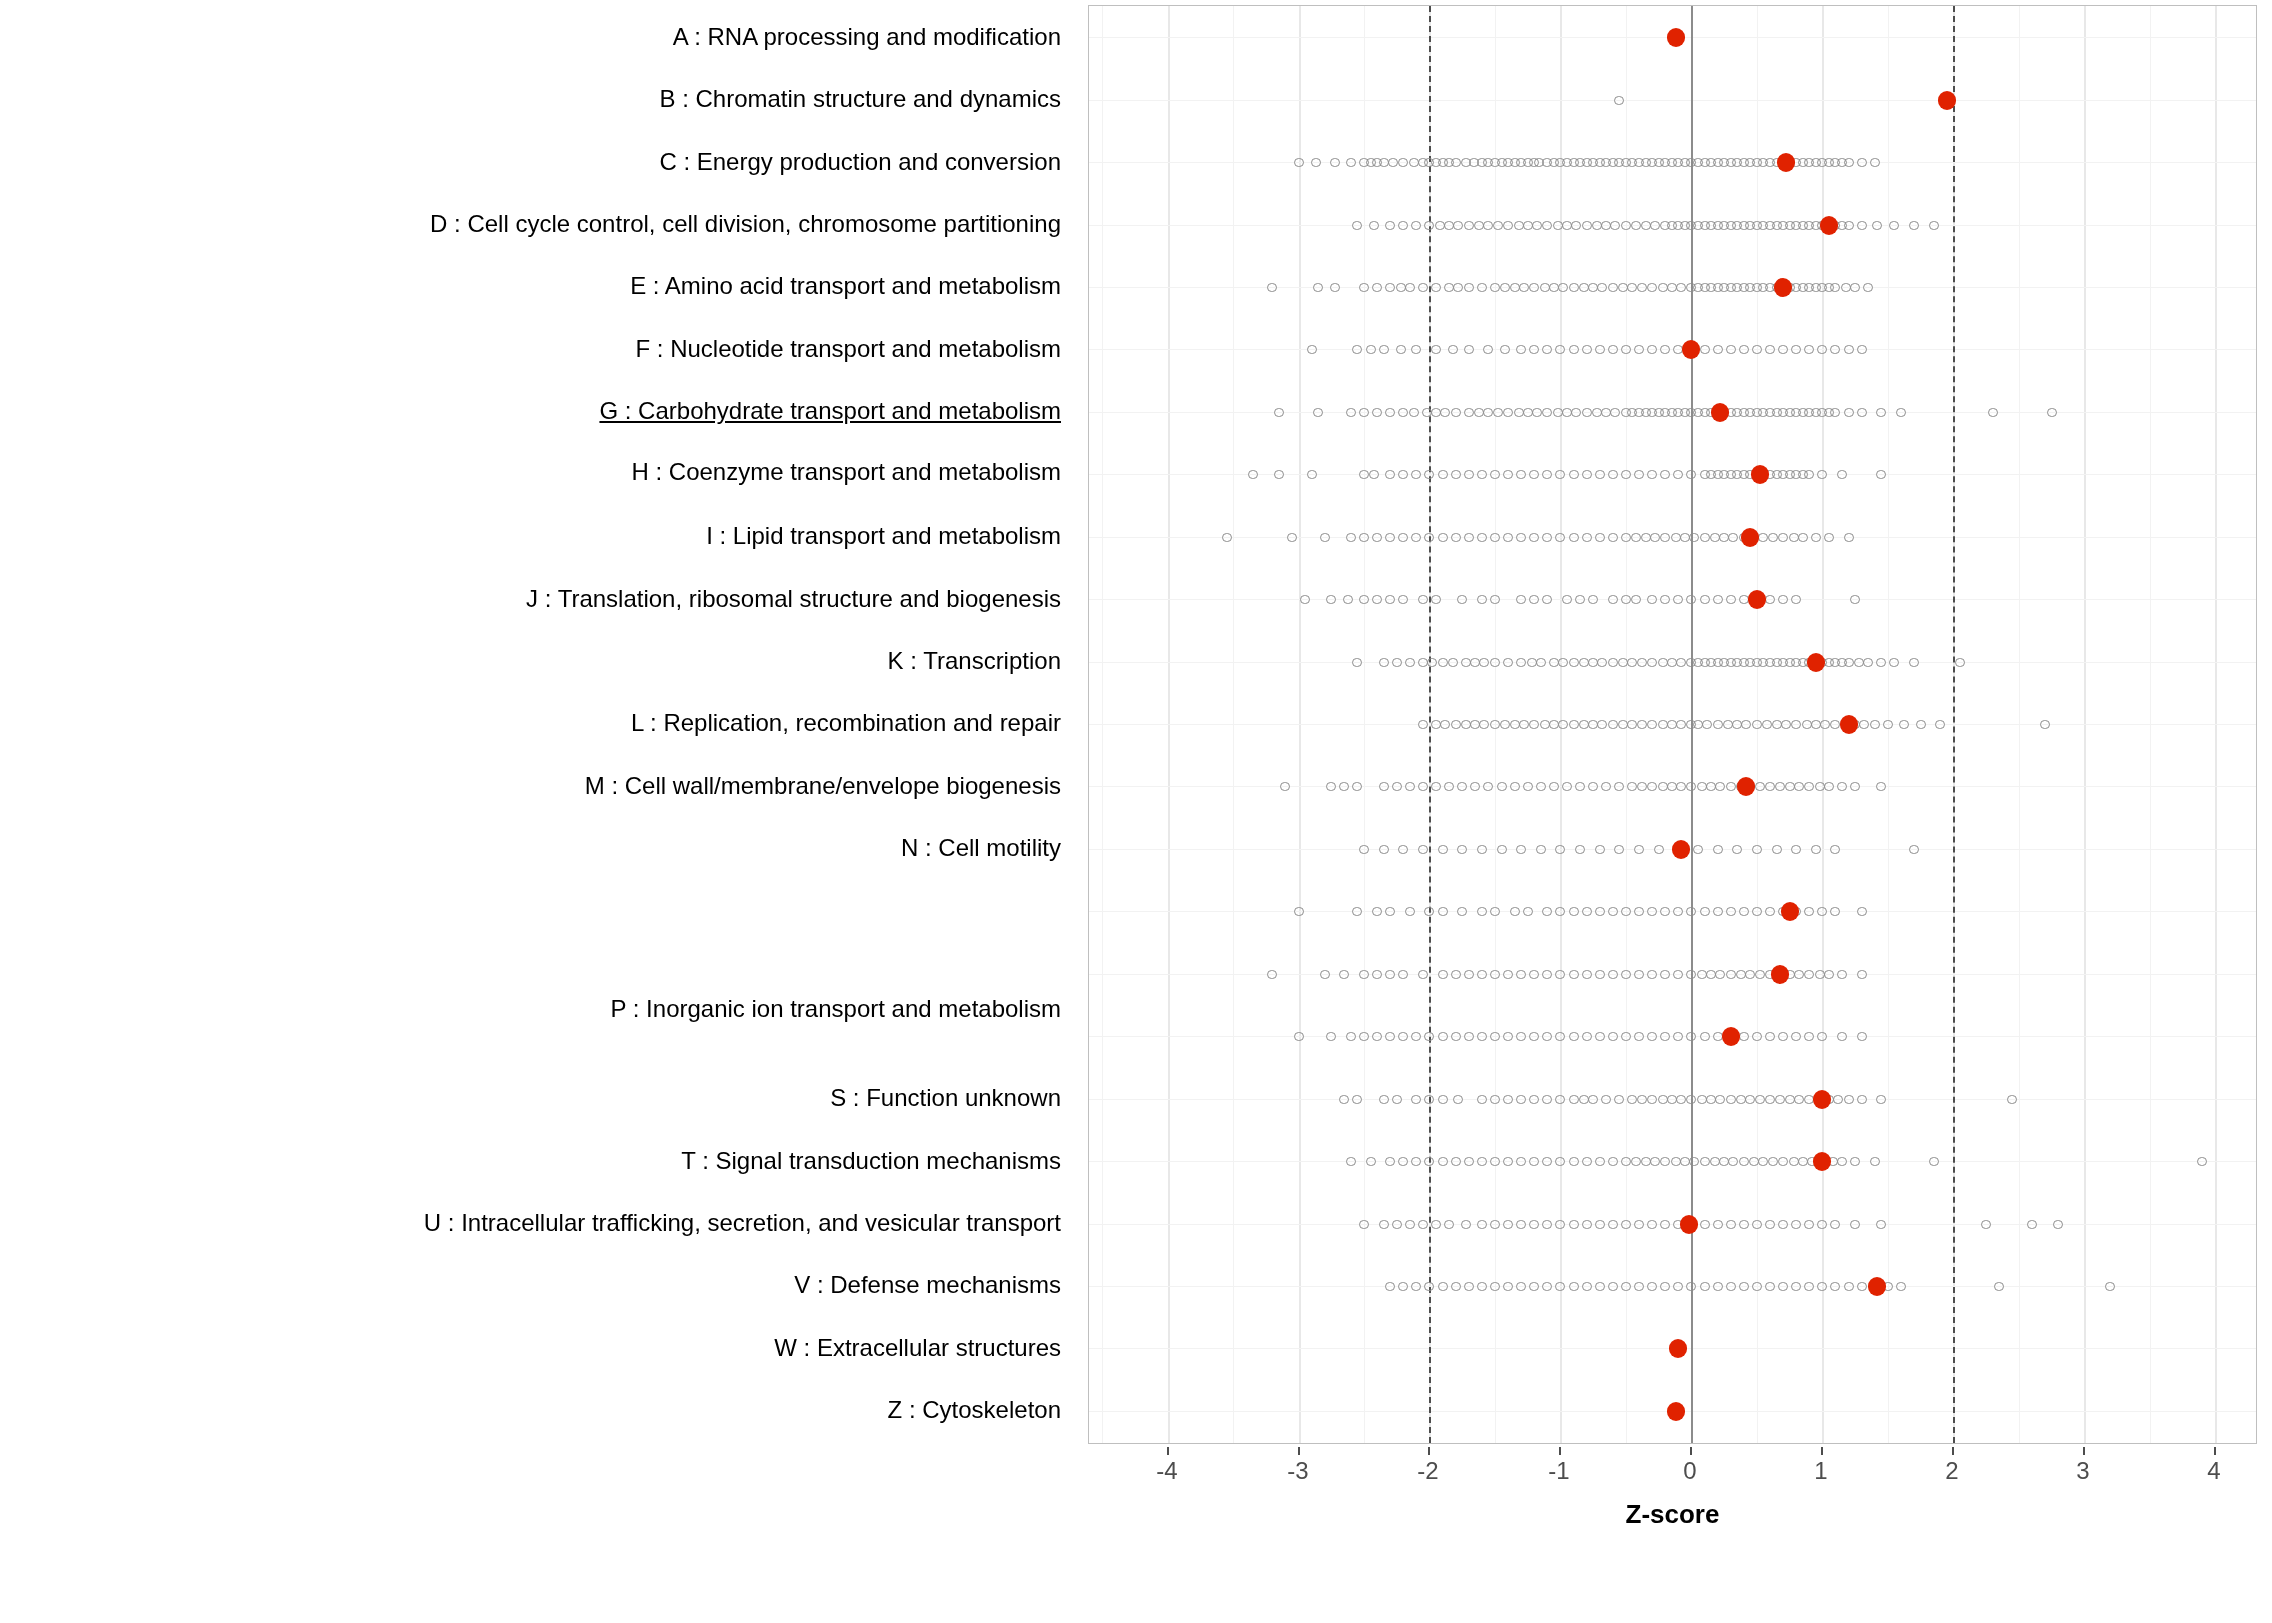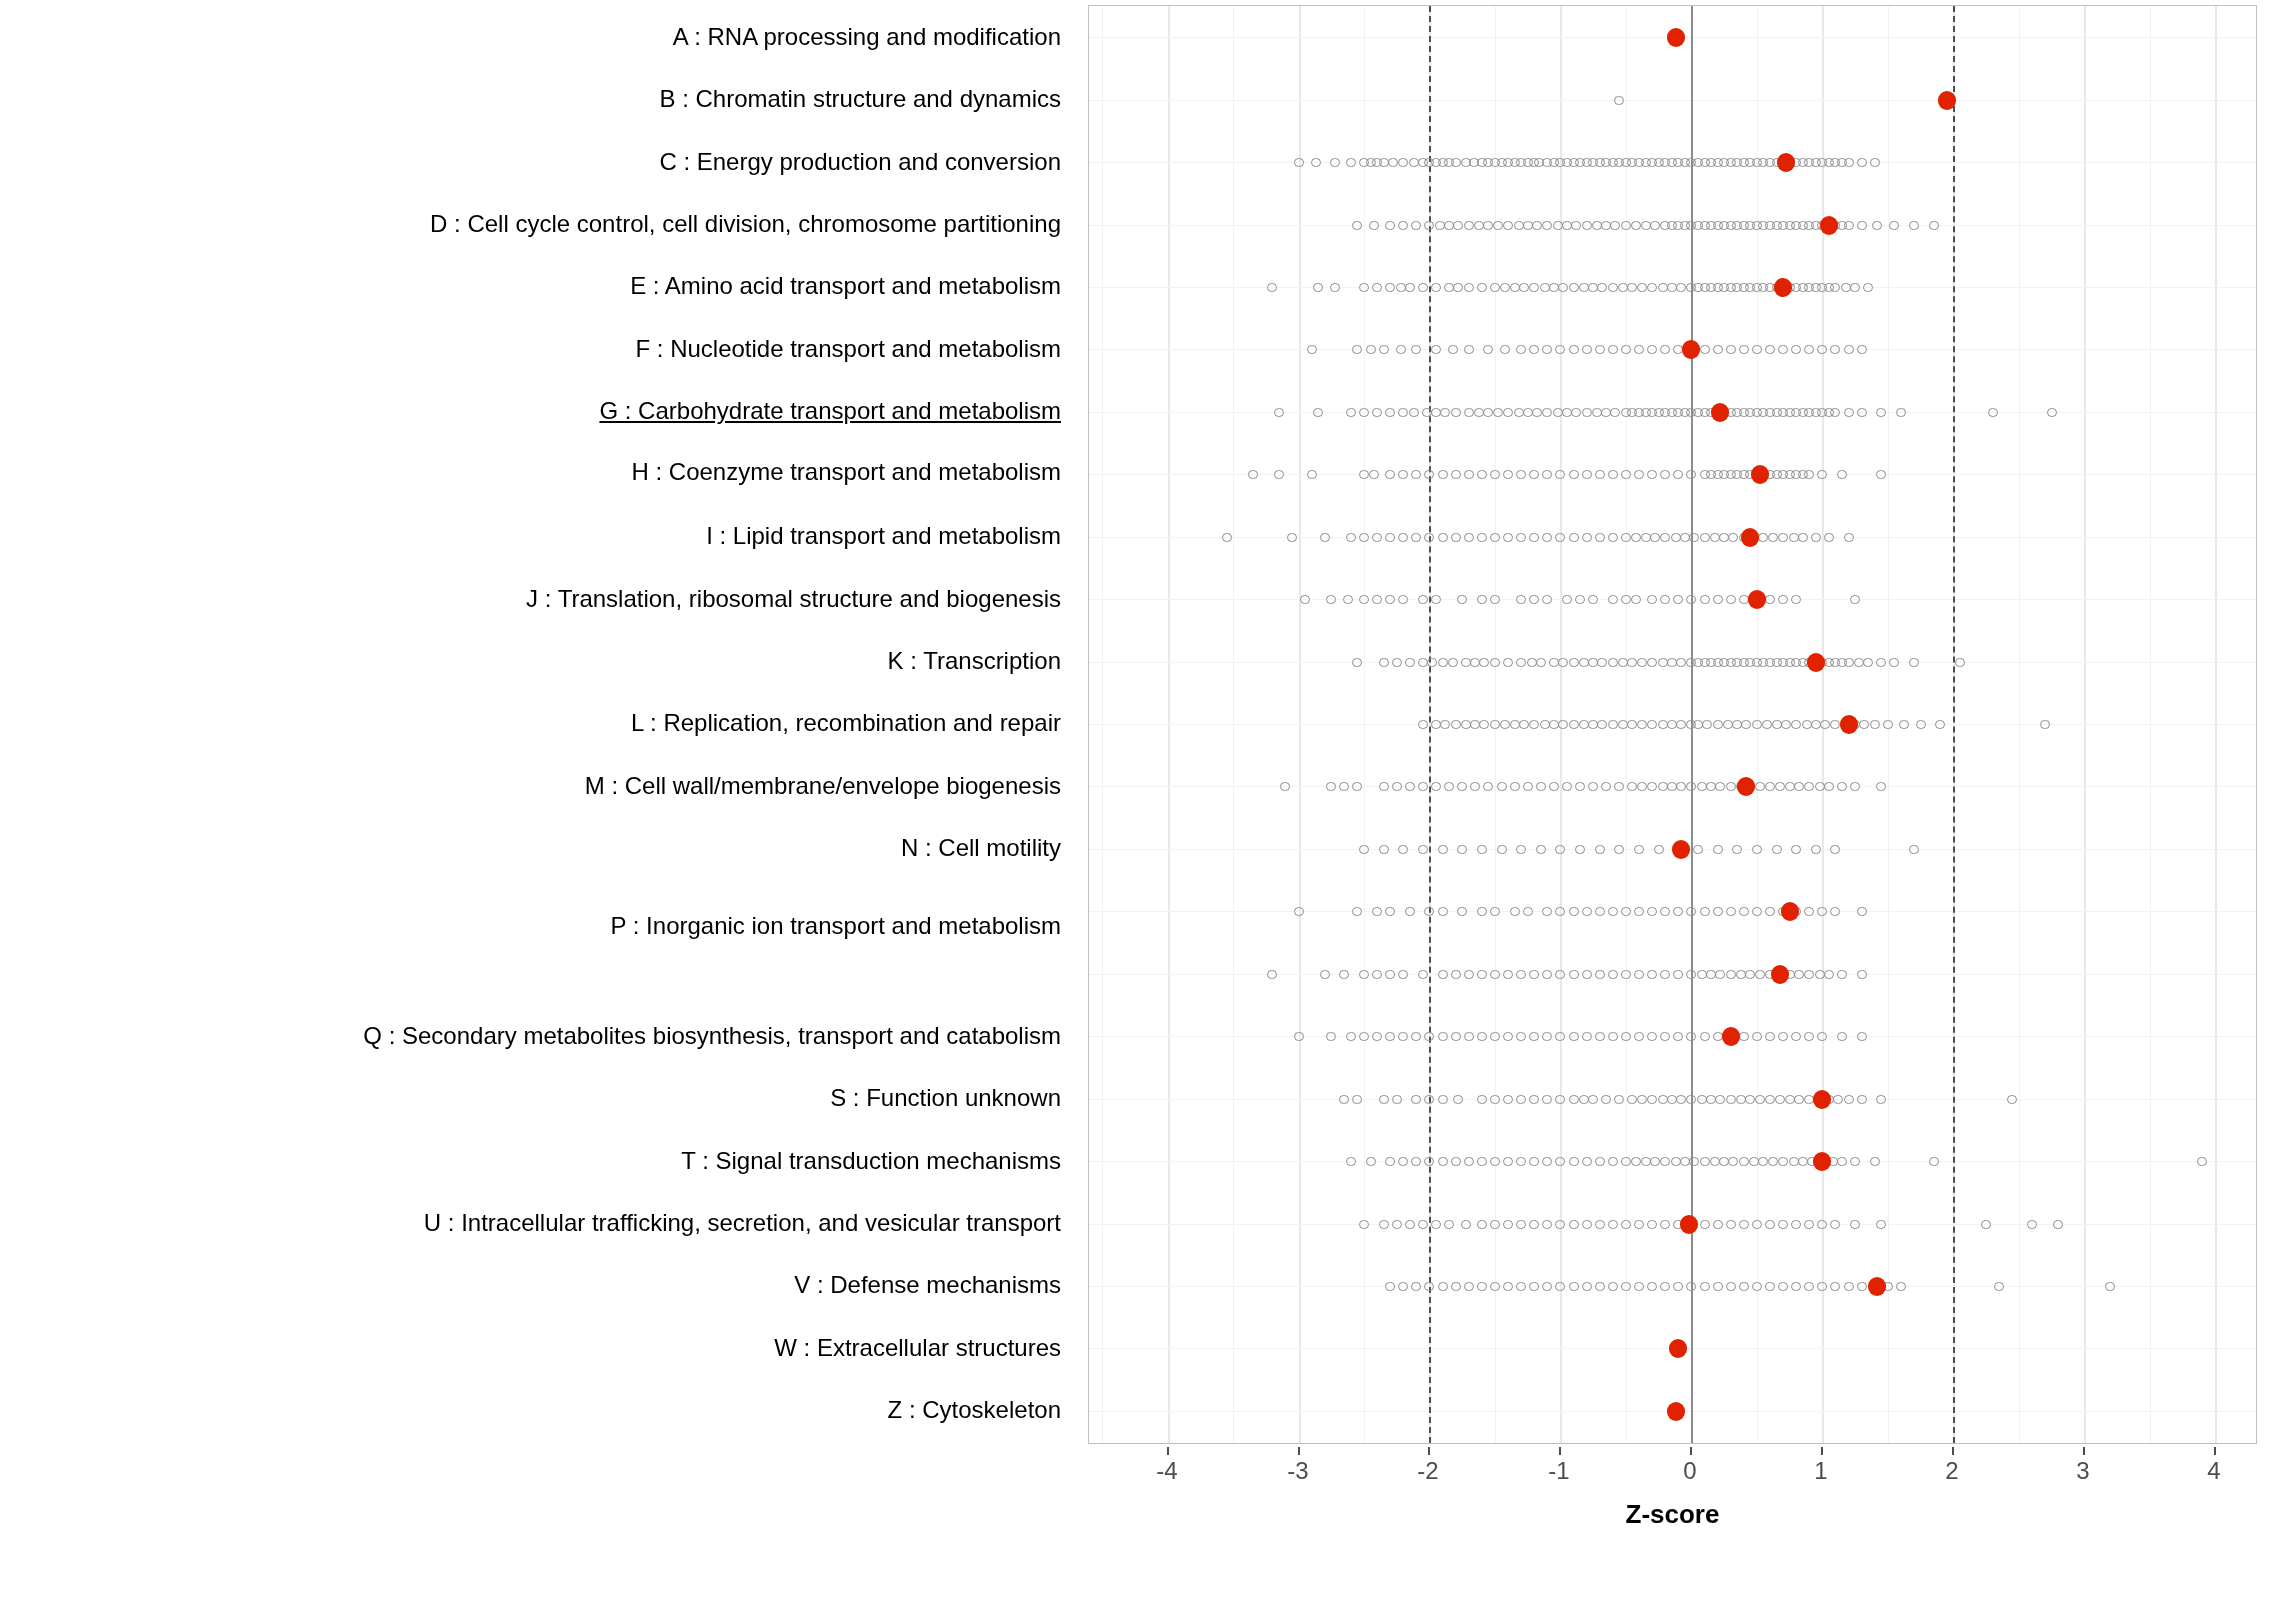--- a/index.html
+++ b/index.html
@@ -186,22 +186,21 @@
       <div class="cat-label" style="top: 286px;">E : Amino acid transport and metabolism</div>
       <div class="cat-label" style="top: 349px;">F : Nucleotide transport and metabolism</div>
       <div class="cat-label" style="top: 411px; text-decoration: underline;">G : Carbohydrate transport and metabolism</div>
       <div class="cat-label" style="top: 472px;">H : Coenzyme transport and metabolism</div>
       <div class="cat-label" style="top: 536px;">I : Lipid transport and metabolism</div>
       <div class="cat-label" style="top: 599px;">J : Translation, ribosomal structure and biogenesis</div>
       <div class="cat-label" style="top: 661px;">K : Transcription</div>
       <div class="cat-label" style="top: 723px;">L : Replication, recombination and repair</div>
       <div class="cat-label" style="top: 786px;">M : Cell wall/membrane/envelope biogenesis</div>
       <div class="cat-label" style="top: 848px;">N : Cell motility</div>
-      <div class="cat-label" style="top: 926px; text-align: center;">P : Inorganic ion transport and metabolism</div>
-      <div class="cat-label" style="top: 1036px;">Q : Secondary metabolites biosynthesis, transport and catabolism</div>
+      <div class="cat-label" style="top: 1009px; text-align: center;">P : Inorganic ion transport and metabolism</div>
       <div class="cat-label" style="top: 1098px;">S : Function unknown</div>
       <div class="cat-label" style="top: 1161px;">T : Signal transduction mechanisms</div>
       <div class="cat-label" style="top: 1223px;">U : Intracellular trafficking, secretion, and vesicular transport</div>
       <div class="cat-label" style="top: 1285px;">V : Defense mechanisms</div>
       <div class="cat-label" style="top: 1348px;">W : Extracellular structures</div>
       <div class="cat-label" style="top: 1410px;">Z : Cytoskeleton</div>
     </div>
 
   <div id="panel">
       <div class="grid-minor" style="left: 13px;"></div>

